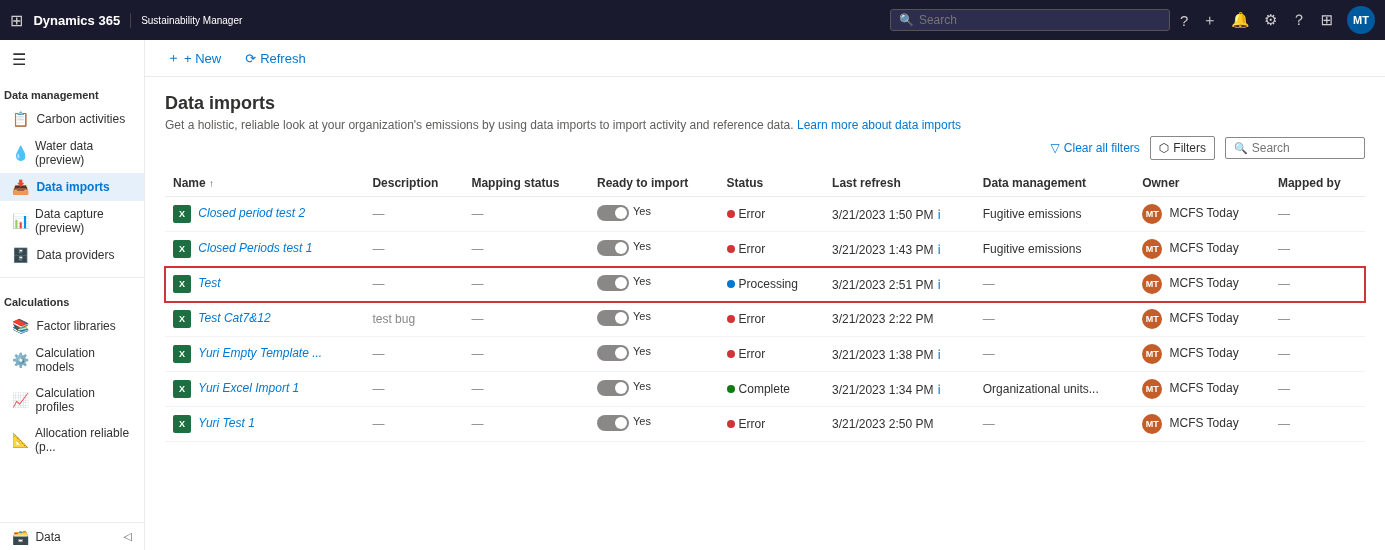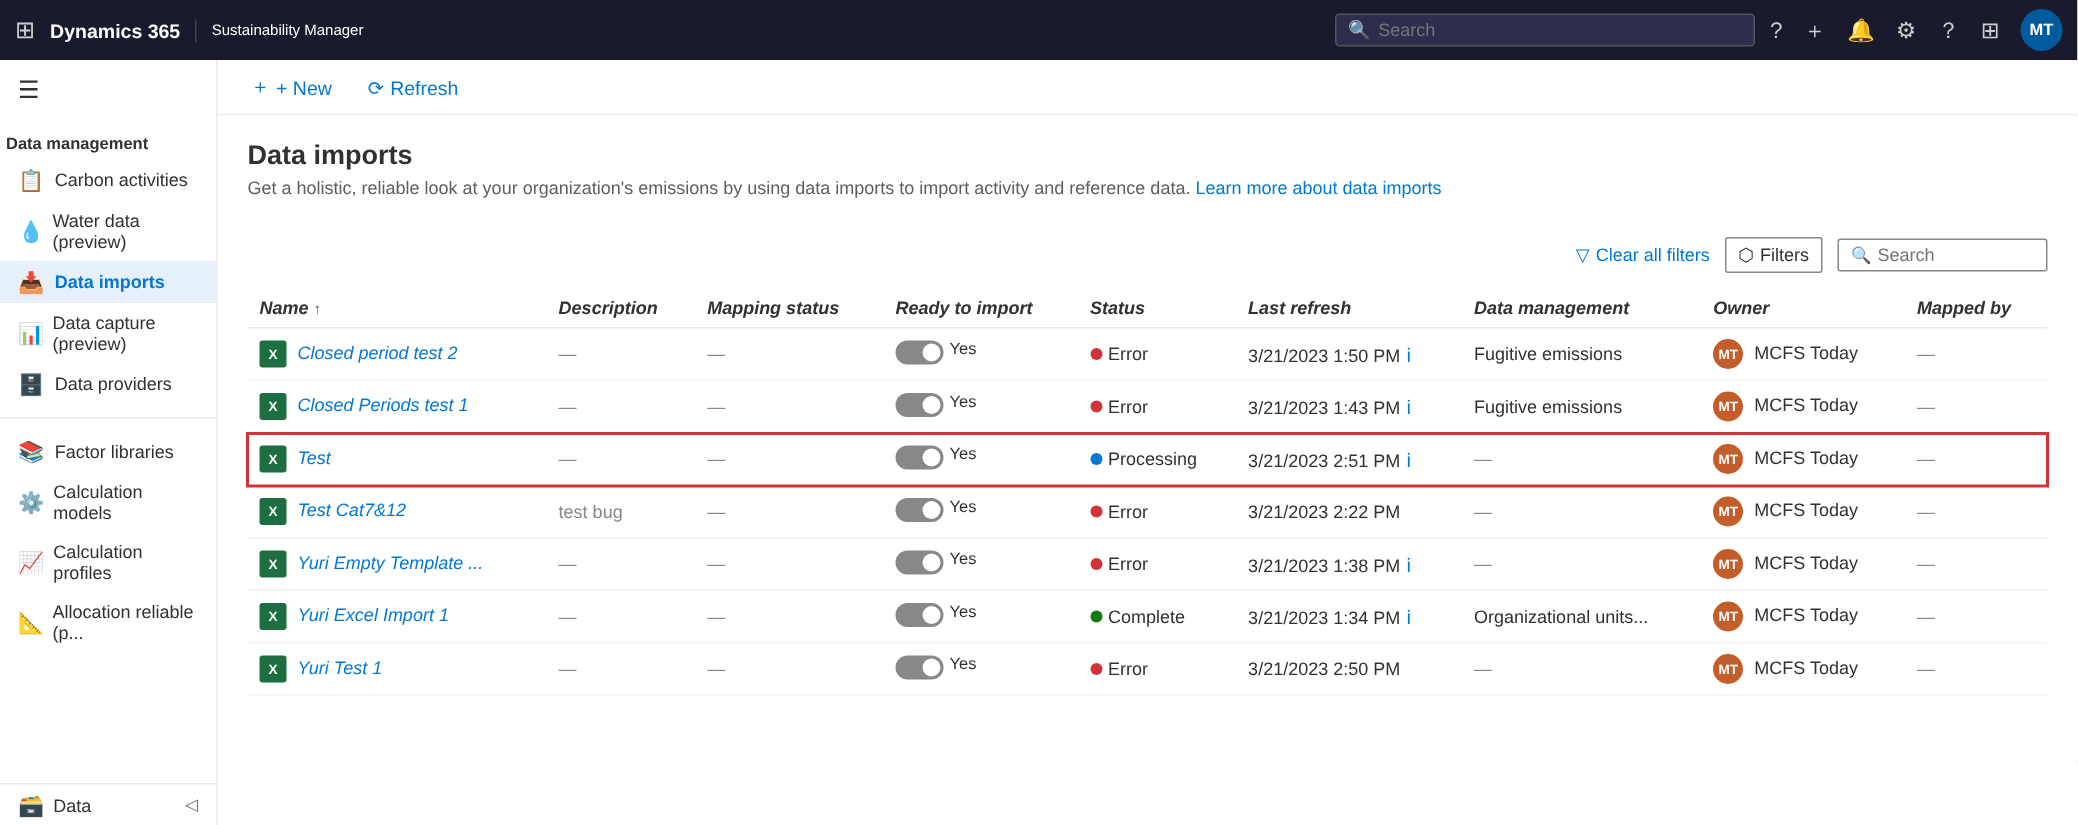--- a/index.html
+++ b/index.html
@@ -63,21 +63,21 @@
       border-bottom: 1px solid #edebe9; background: #fff;
     }
     .toolbar-btn {
       display: flex; align-items: center; gap: 4px;
       font-size: 13px; color: #0078d4; cursor: pointer; background: none; border: none; padding: 3px 6px;
     }
 
     
     .content { flex: 1; overflow-y: auto; padding: 16px 20px; background: #fff; }
     .page-title { font-size: 18px; font-weight: 700; color: #323130; margin-bottom: 4px; }
-    .page-desc { font-size: 12px; color: #605e5c; margin-bottom: 26px; }
+    .page-desc { font-size: 12px; color: #605e5c; margin-bottom: 4px; }
     .page-desc a { color: #0078d4; text-decoration: none; }
 
     
     .filter-bar {
       display: flex; align-items: center; gap: 10px;
       margin-bottom: 10px; justify-content: flex-end;
     }
     .filter-link {
       display: flex; align-items: center; gap: 4px;
       font-size: 12px; color: #0078d4; cursor: pointer;
@@ -93,21 +93,21 @@
       padding: 3px 8px; font-size: 12px; color: #605e5c; background: #fff;
       width: 140px;
     }
     .filter-search input { border: none; outline: none; font-size: 12px; color: #323130; width: 100%; }
 
     
     .data-table { width: 100%; border-collapse: collapse; }
     .data-table th {
       font-size: 12px; font-weight: 600; color: #323130;
       padding: 6px 8px; border-bottom: 1px solid #edebe9;
-      text-align: left; white-space: nowrap; font-style: italic;
+      text-align: left; white-space: nowrap;
     }
     .data-table td {
       font-size: 12px; color: #323130;
       padding: 7px 8px; border-bottom: 1px solid #f3f2f1;
       white-space: nowrap;
     }
 
     .cell-link { color: #0078d4; text-decoration: none; cursor: pointer; font-style: italic; }
     .cell-dash { color: #8a8886; }
 
@@ -201,20 +201,21 @@
       <span class="sidebar-icon">📊</span>
       <span>Data capture (preview)</span>
     </div>
     <div class="sidebar-item">
       <span class="sidebar-icon">🗄️</span>
       <span>Data providers</span>
     </div>
 
     <div class="sidebar-divider"></div>
 
+    <div class="sidebar-section-title">Calculations</div>
     <div class="sidebar-item">
       <span class="sidebar-icon">📚</span>
       <span>Factor libraries</span>
     </div>
     <div class="sidebar-item">
       <span class="sidebar-icon">⚙️</span>
       <span>Calculation models</span>
     </div>
     <div class="sidebar-item">
       <span class="sidebar-icon">📈</span>

